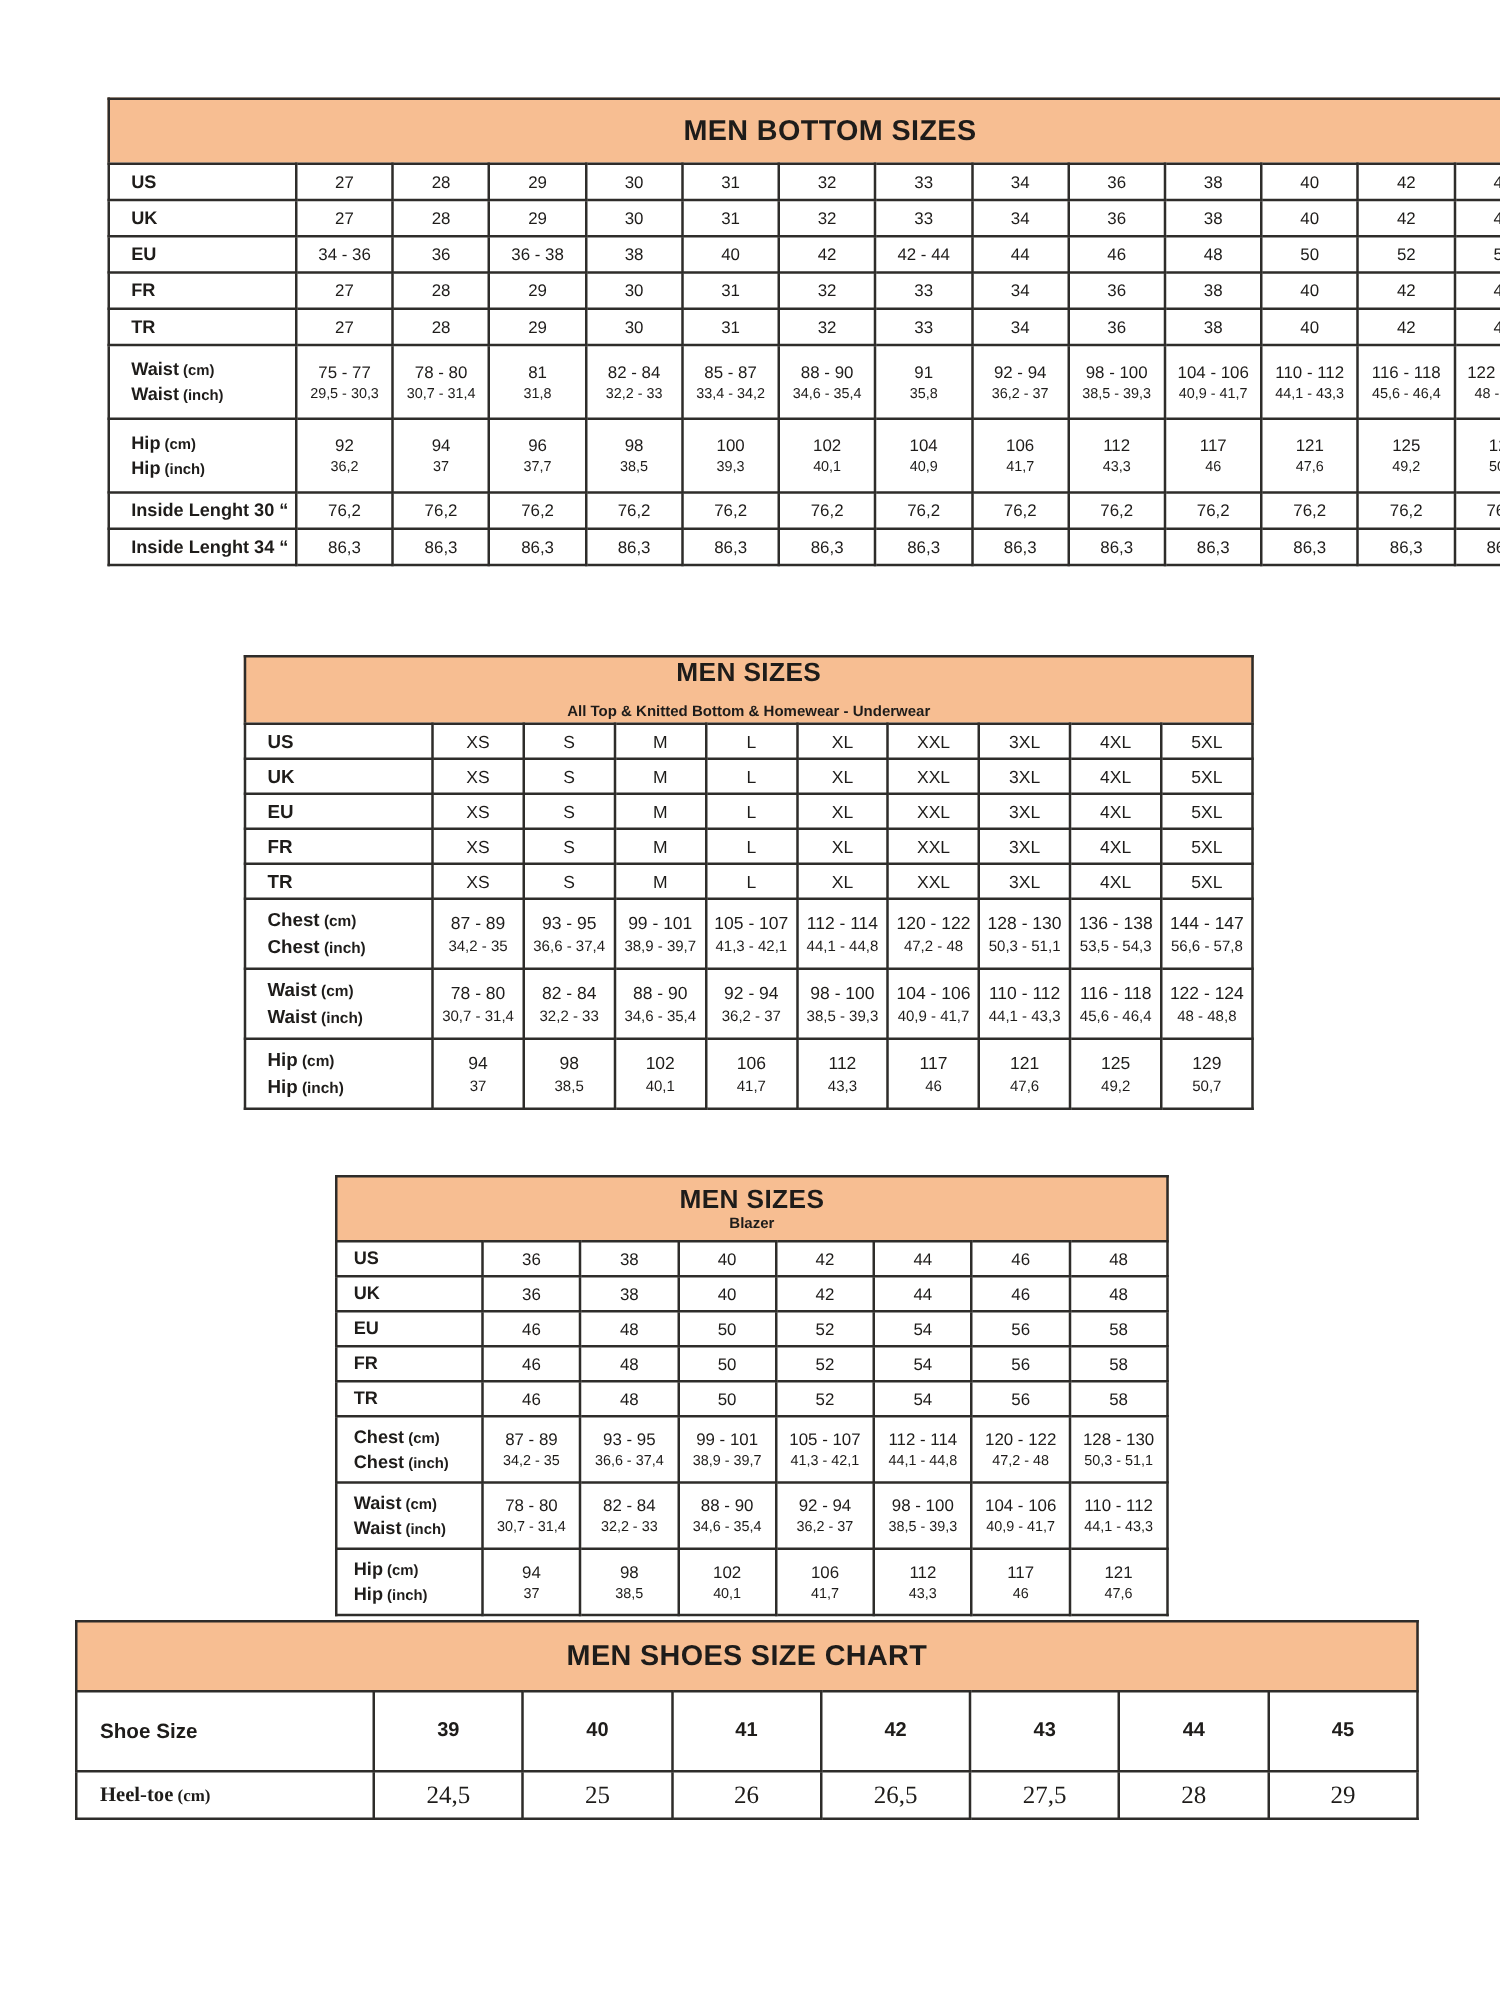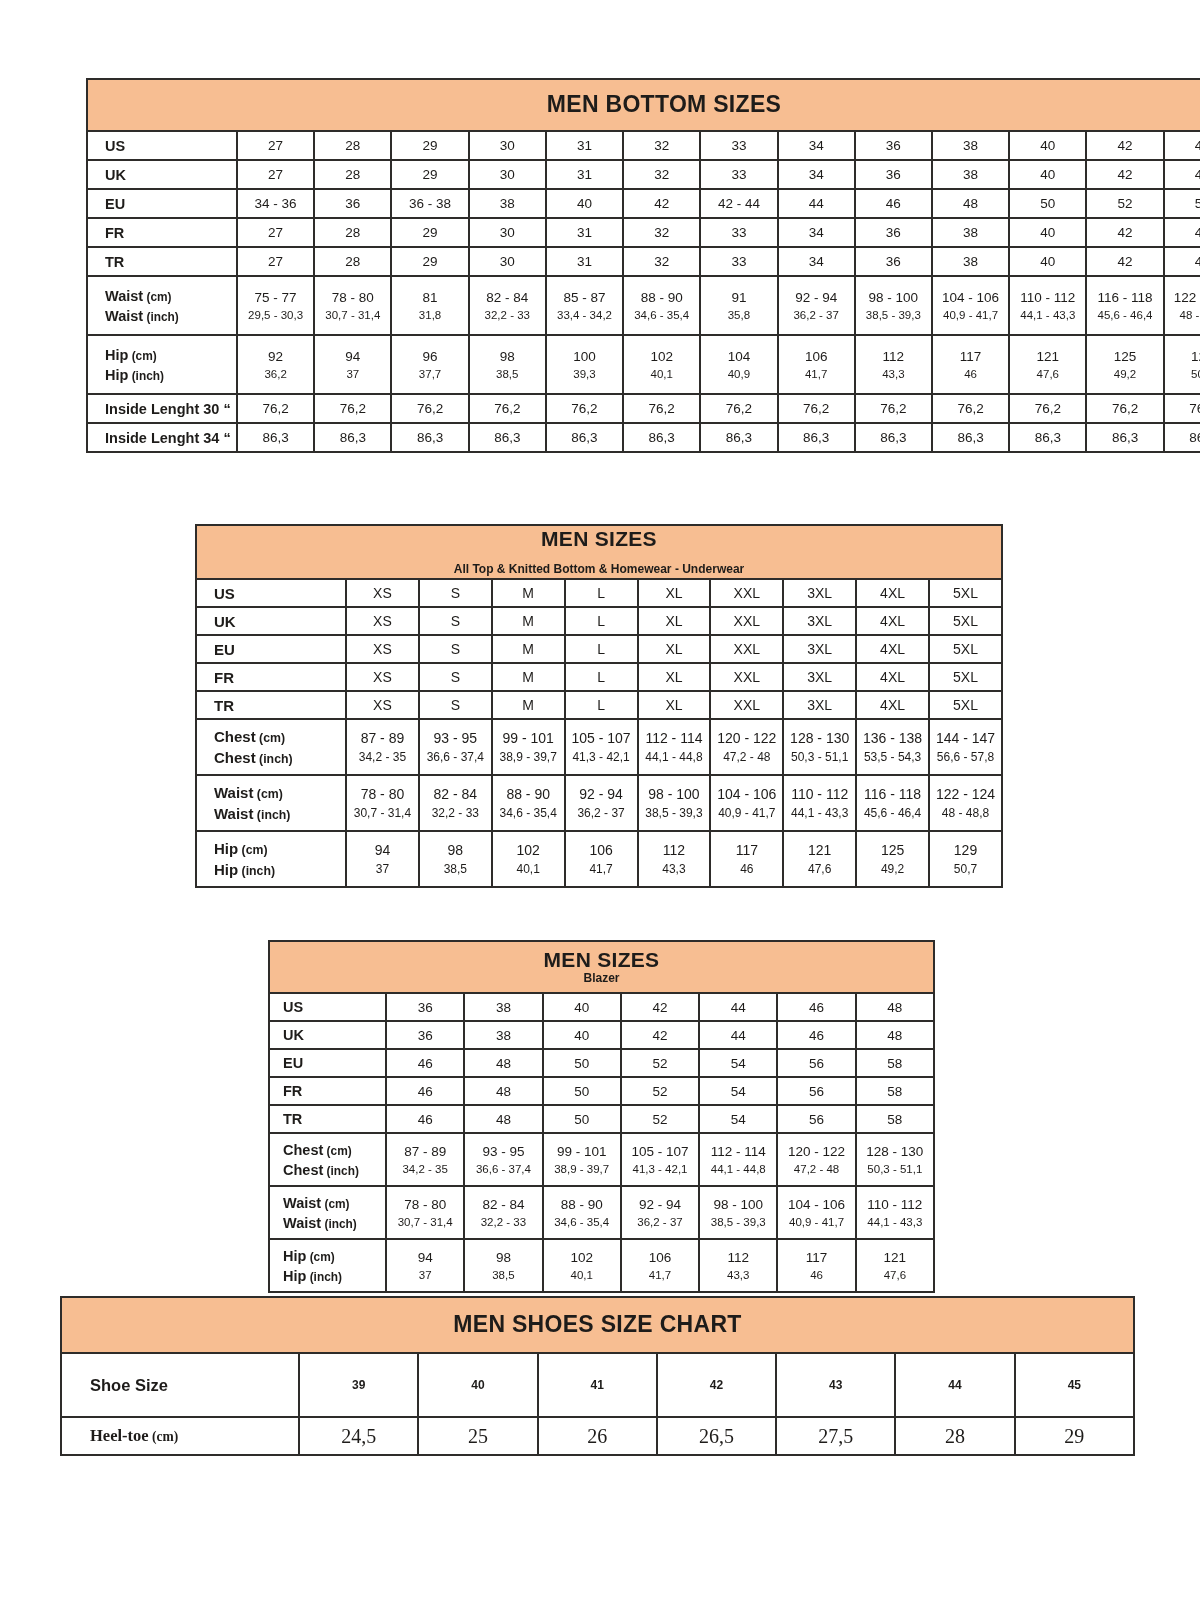--- a/index.html
+++ b/index.html
@@ -69,23 +69,23 @@
   #tbl-blazer td { font-size: 13.5px; }
   #tbl-blazer td .l2 { font-size: 11.5px; }
 
   
   #tbl-shoes { left: 60px; top: 1296px; width: 1075px; border-radius: 17px; }
   #tbl-shoes .tbl-header { height: 56px; }
   #tbl-shoes .tbl-title { font-size: 23px; }
   #tbl-shoes col.label-col { width: 238px; }
   #tbl-shoes tr:nth-child(1) { height: 64px; }
   #tbl-shoes tr:nth-child(2) { height: 38px; font-family: Liberation Serif, serif; }
-  #tbl-shoes th { font-size: 16.5px; padding-left: 28px; }
+  #tbl-shoes th { font-size: 16.5px; padding-left: 18px; }
   #tbl-shoes td { font-size: 20px; }
-  #tbl-shoes tr:nth-child(1) td { font-weight: 700; font-size: 12px; }
+  #tbl-shoes tr:nth-child(1) td { font-weight: 700; font-size: 16px; }
 </style>
 </head>
 <body>
 
 <div class="page">
 
   <section class="tbl" id="tbl-bottom">
     <div class="tbl-header">
       <div class="tbl-title">MEN BOTTOM SIZES</div>
     </div>

